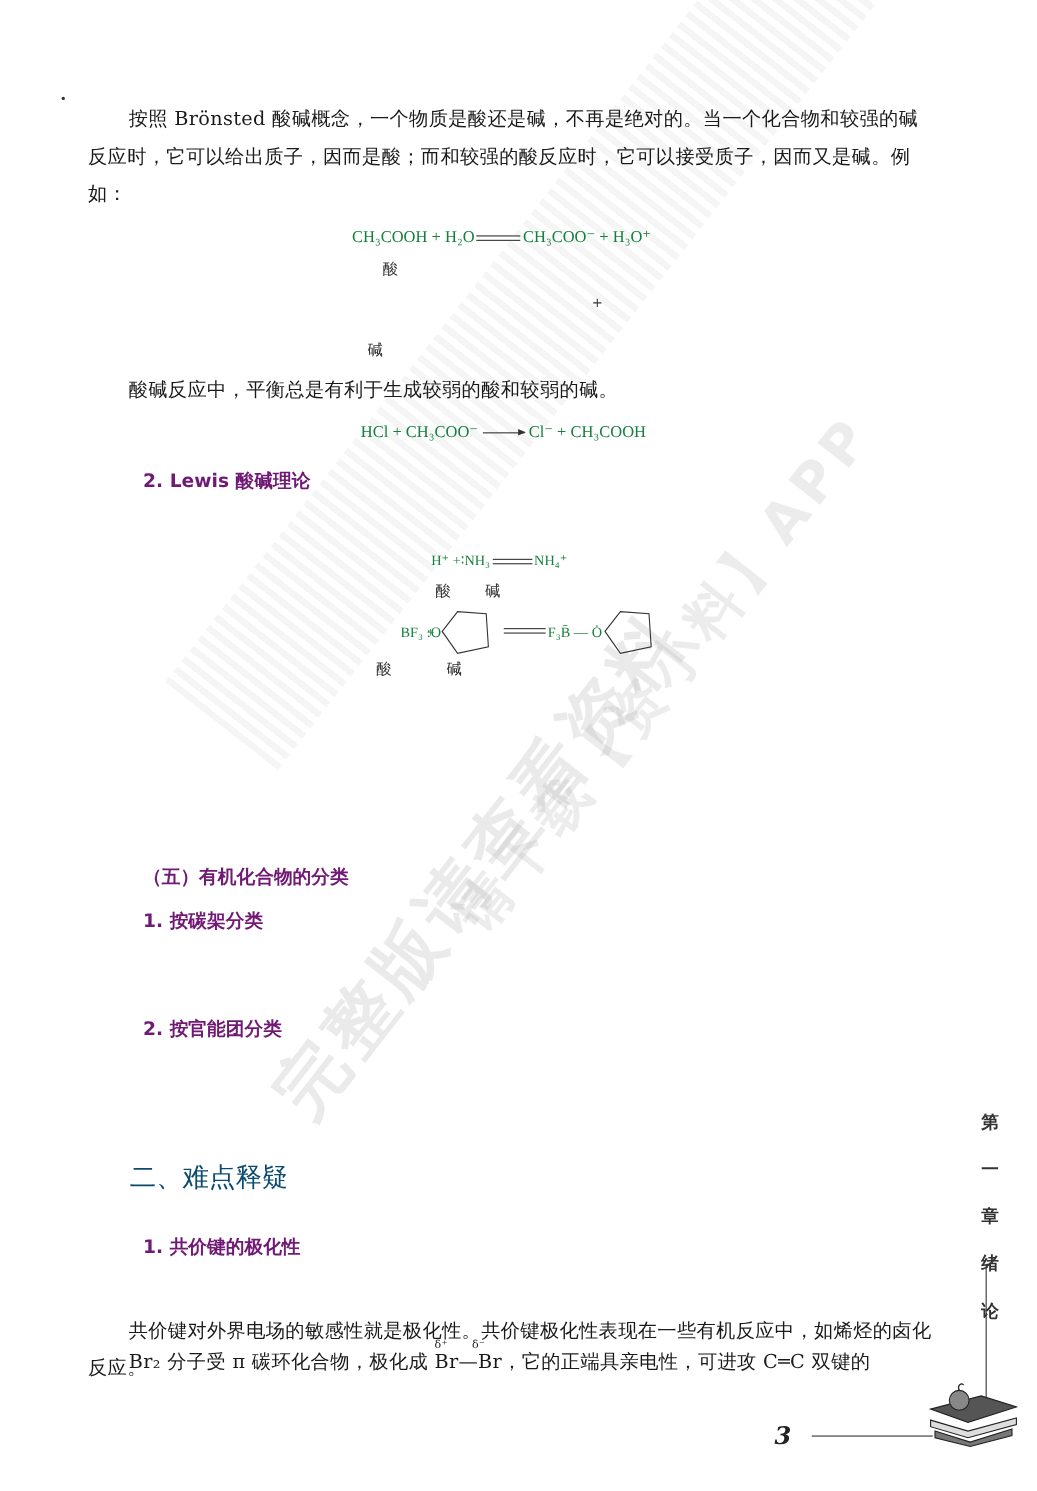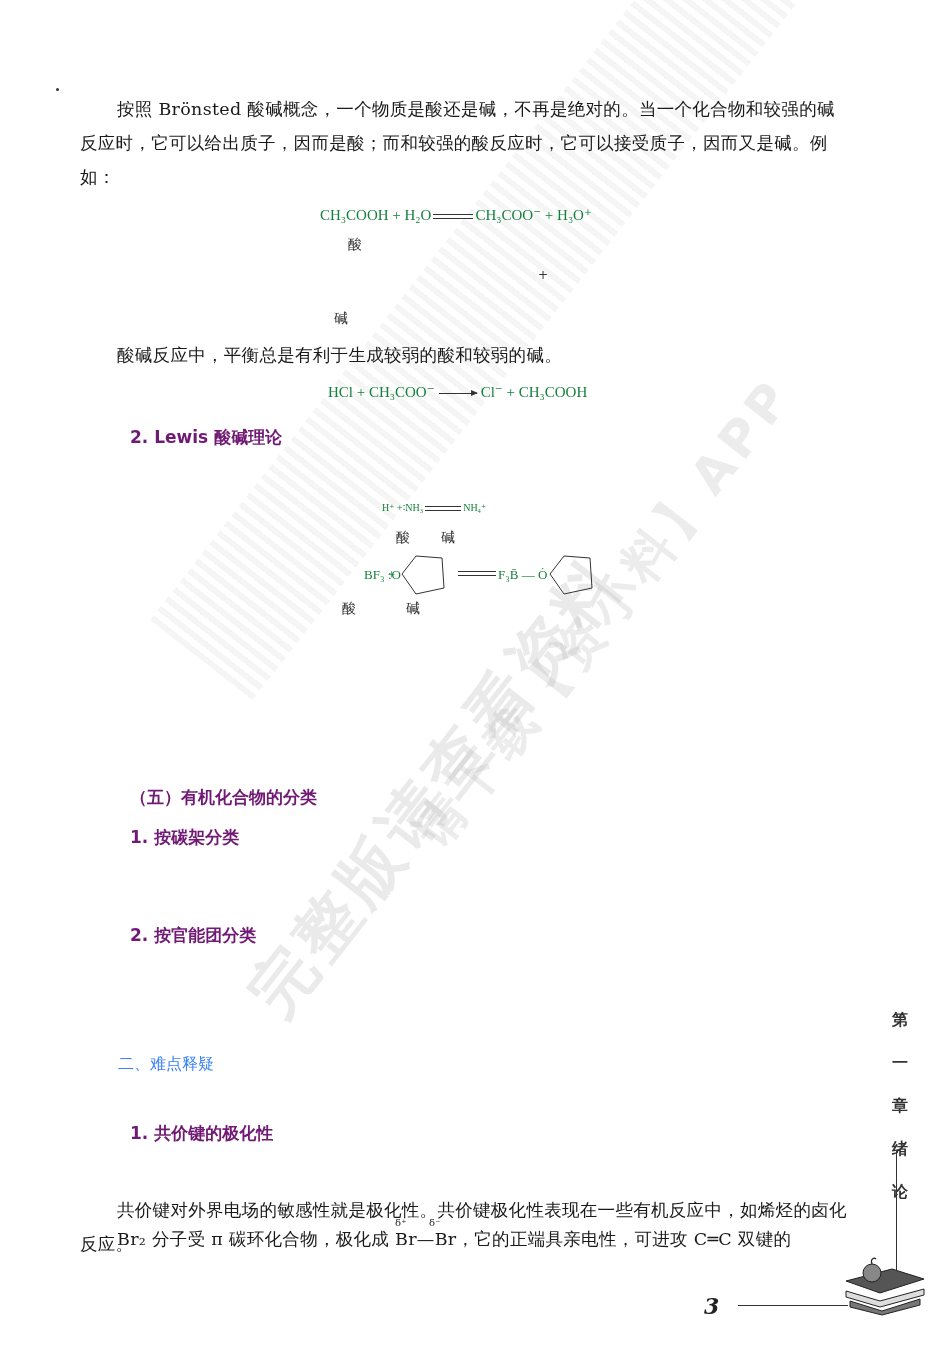--- a/index.html
+++ b/index.html
@@ -5,21 +5,21 @@
   html, body { margin: 0; padding: 0; background: #ffffff; }
   body {
     width: 943px; height: 1355px; position: relative; overflow: hidden;
     font-family: "DejaVu Serif", "Liberation Serif", serif;
     color: #1a1a1a;
   }
   .page { position: absolute; left: 0; top: 0; width: 943px; height: 1355px; }
   .p { position: absolute; left: 80px; width: 770px; font-size: 17.5px; line-height: 34px; letter-spacing: 0.3px; }
   .indent { text-indent: 37px; }
   .h-sub { position: absolute; left: 118px; font-size: 17px; font-weight: bold; font-family: "DejaVu Sans", "Liberation Sans", sans-serif; color: #701a75; margin-left: 12px; }
-  .h-main { position: absolute; left: 118px; font-size: 16px; font-family: "DejaVu Sans", "Liberation Sans", sans-serif; color: #3b82f6; }
+  .h-main { position: absolute; left: 118px; font-size: 24px; font-family: "DejaVu Sans", "Liberation Sans", sans-serif; color: #0c4a6e; }
   .eq { position: absolute; font-family: "Liberation Serif", "DejaVu Serif", serif; font-size: 15px; color: #15803d; white-space: nowrap; }
   .lbl { position: absolute; font-size: 14px; color: #333; }
   .arrow-eq { display: inline-block; width: 40px; vertical-align: middle; position: relative; height: 8px; margin: 0 2px; }
   .arrow-eq::before { content: ""; position: absolute; left: 0; right: 0; top: 1px; border-top: 1px solid #333; }
   .arrow-eq::after { content: ""; position: absolute; left: 0; right: 0; top: 5px; border-top: 1px solid #333; }
   .arrow-one { display: inline-block; width: 38px; border-top: 1px solid #333; vertical-align: middle; position: relative; margin: 0 4px; }
   .arrow-one::after { content: ""; position: absolute; right: -1px; top: -4px; border-left: 7px solid #333; border-top: 3.5px solid transparent; border-bottom: 3.5px solid transparent; }
   .watermark { position: absolute; left: 0; top: 0; width: 943px; height: 1355px; pointer-events: none; overflow: hidden; }
   .wm-band {
     position: absolute; left: 150px; top: 620px; width: 900px; height: 130px;
@@ -67,21 +67,21 @@
   <div class="lbl" style="left:334px; top:310px;">碱</div>
 
   <div class="p indent" style="top:338px;">酸碱反应中，平衡总是有利于生成较弱的酸和较弱的碱。</div>
 
   <div class="eq" style="left:328px; top:383px;">
     <span>HCl + CH₃COO⁻</span><span class="arrow-one"></span><span>Cl⁻ + CH₃COOH</span>
   </div>
 
   <div class="h-sub" style="top:426px;">2. Lewis 酸碱理论</div>
 
-  <div class="eq" style="left:382px; top:502px; font-size:10px;">
+  <div class="eq" style="left:392px; top:502px; font-size:13px;">
     <span>H⁺ +∶NH₃</span><span class="arrow-eq" style="width:36px;"></span><span>NH₄⁺</span>
   </div>
   <div class="lbl" style="left:396px; top:529px;">酸</div>
   <div class="lbl" style="left:441px; top:529px;">碱</div>
 
   <div class="eq" style="left:340px; top:567px; font-size:13px;margin-left:24px;">
     <span>BF₃ +</span>
   </div>
   <div class="eq" style="left:388px; top:567px; font-size:13px;">:O</div>
   <svg style="position:absolute; left:398px; top:552px;" width="52" height="44">

